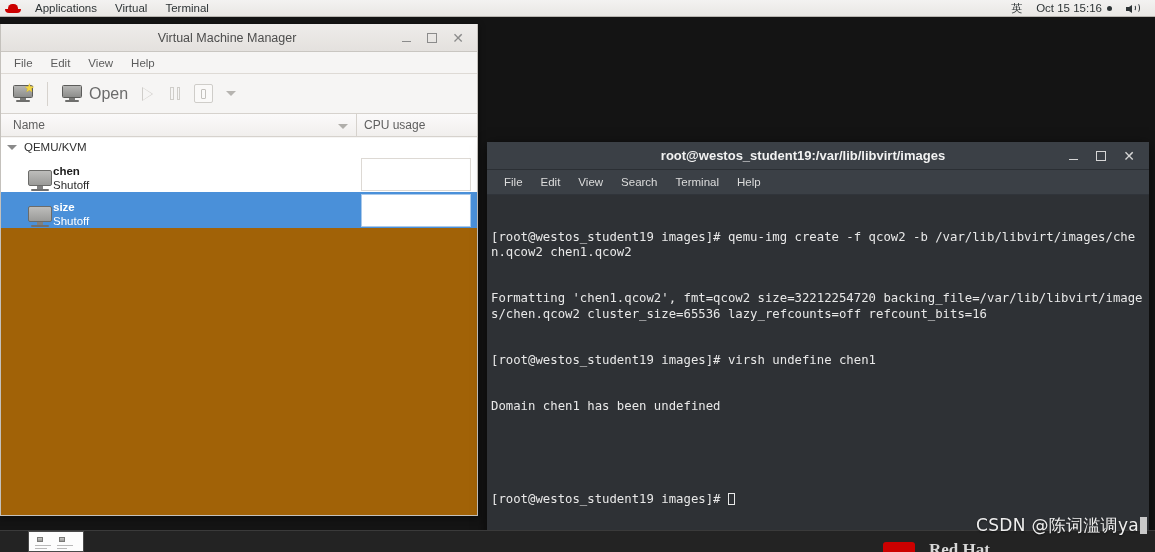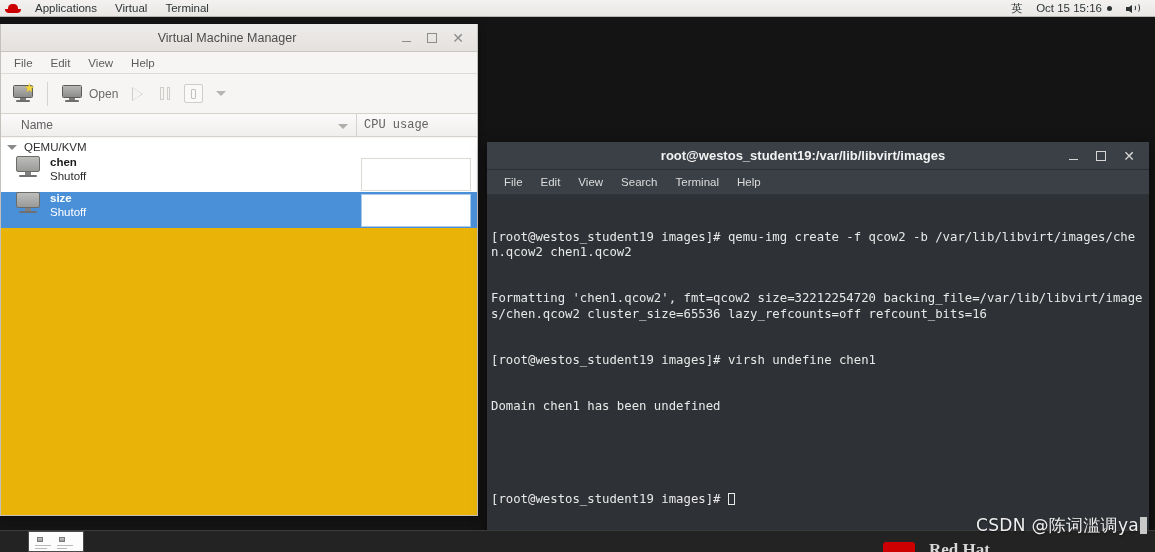--- a/index.html
+++ b/index.html
@@ -157,21 +157,21 @@
   .monitor-icon .mbase {
     position: absolute; left: 4px; top: 15.5px;
     width: 14px; height: 2.2px; background: #6e6e6c; border-radius: 1px;
   }
   .monitor-icon .star {
     position: absolute; right: -1px; top: -2px;
     width: 11px; height: 11px;
     color: #f5d742; font-size: 12px; line-height: 10px;
     text-shadow: 0 0 1px #b89b10;
   }
-  .tb-label { font-size: 12px; color: #6b6b6b; }
+  .tb-label { font-size: 16px; color: #6b6b6b; }
   .tb-icon-btn {
     width: 28px; height: 26px;
     display: flex; align-items: center; justify-content: center;
     cursor: default;
   }
   .ico-play {
     width: 0; height: 0;
     border-top: 7px solid transparent;
     border-bottom: 7px solid transparent;
     border-left: 11px solid transparent;
@@ -218,63 +218,63 @@
   #vmm-colhdr {
     height: 23px;
     background: linear-gradient(to bottom,#fbfafa,#f1efed);
     border-bottom: 1px solid #d6d2cd;
     display: flex; align-items: center;
     font-size: 12px; color: #5f5f5f;
   }
   #col-name {
     width: 356px; height: 23px;
     display: flex; align-items: center;
-    padding-left: 20px; position: relative;
+    padding-left: 12px; position: relative;
     border-right: 1px solid #d6d2cd;
     text-align: center;
   }
   #col-name .sortarrow {
     position: absolute; right: 8px; top: 10px;
     width: 0; height: 0;
     border-left: 5px solid transparent;
     border-right: 5px solid transparent;
     border-top: 5px solid #b0aeaa;
   }
   #col-cpu {
     flex: 1; height: 23px;
-    display: flex; align-items: center; padding-left: 7px; font-family: Liberation Mono, monospace;
+    display: flex; align-items: center; padding-left: 7px;
   }
 
   
   #vmm-list {
     position: absolute; left: 0; top: 114px;
     width: 476px; bottom: 0;
-    background: #eab308;
+    background: #a16207;
     overflow: hidden;
   }
   .group-row {
     height: 18px; display: flex; align-items: center;
     padding-left: 6px; font-size: 11.5px; color: #2e2e2e;
     background: #ffffff;
   }
   .group-row .expander {
     width: 0; height: 0;
     border-left: 5px solid transparent;
     border-right: 5px solid transparent;
     border-top: 5px solid #8a8a8a;
     margin-right: 7px;
   }
   .vm-row {
     height: 36px; display: flex; align-items: center;
     background: #ffffff; position: relative;
   }
   .vm-row.selected { background: #4a90d9; }
   .vm-row .vm-left {
-    width: 356px; display: flex; align-items: flex-start;
-    padding-left: 14px; gap: 9px; height: 36px;
+    width: 356px; display: flex; align-items: flex-end;
+    padding-left: 26px; height: 36px;
   }
   .vm-icon {
     width: 26px; height: 22px; position: relative; flex: none;
   }
   .vm-icon .s {
     position: absolute; left: 1px; top: 0;
     width: 24px; height: 16px;
     background: linear-gradient(to bottom,#bdbdbb,#9a9a98);
     border: 1.6px solid #6b6b69;
     border-radius: 2px;

